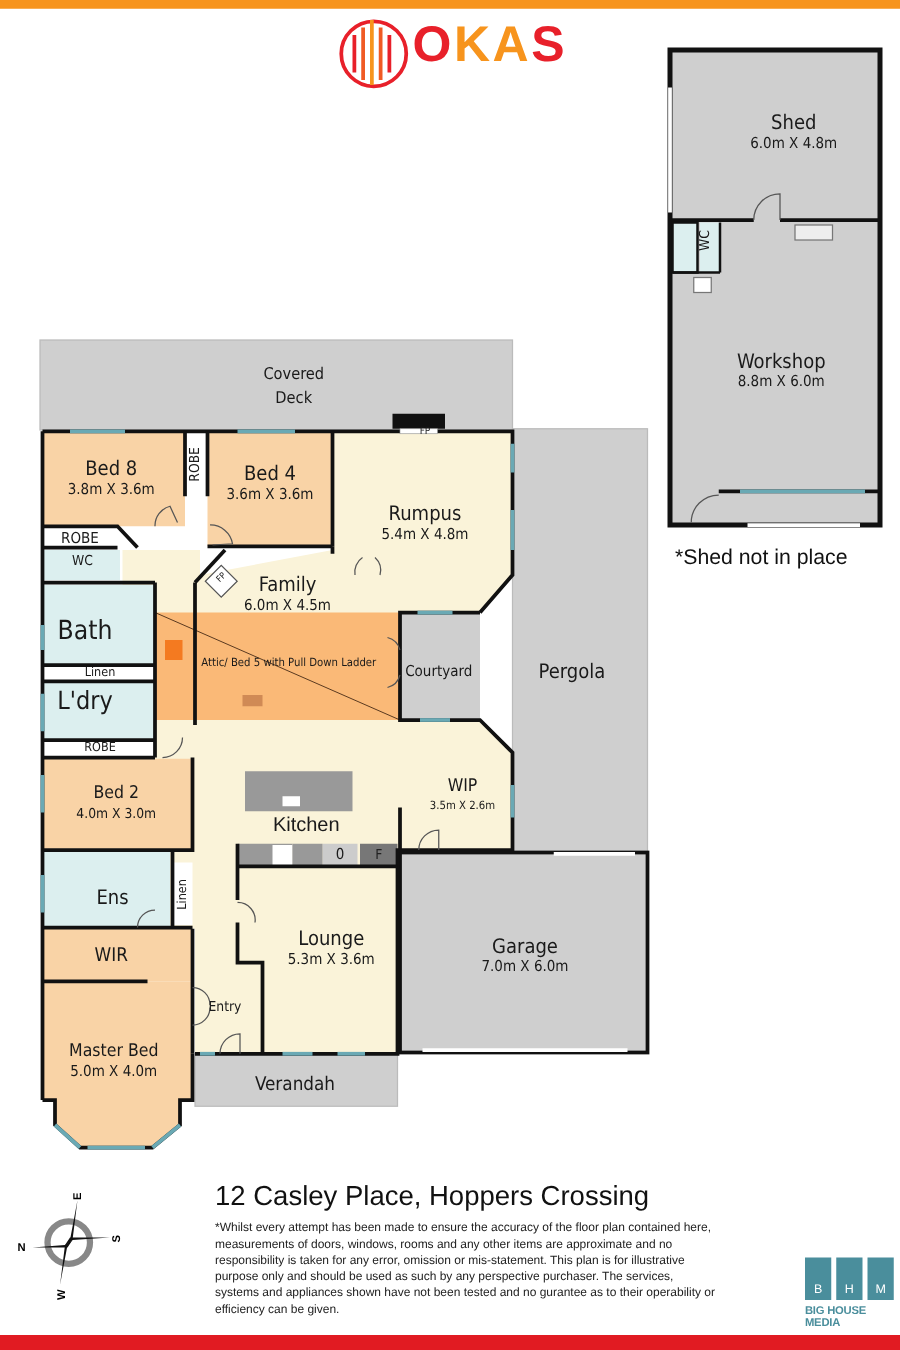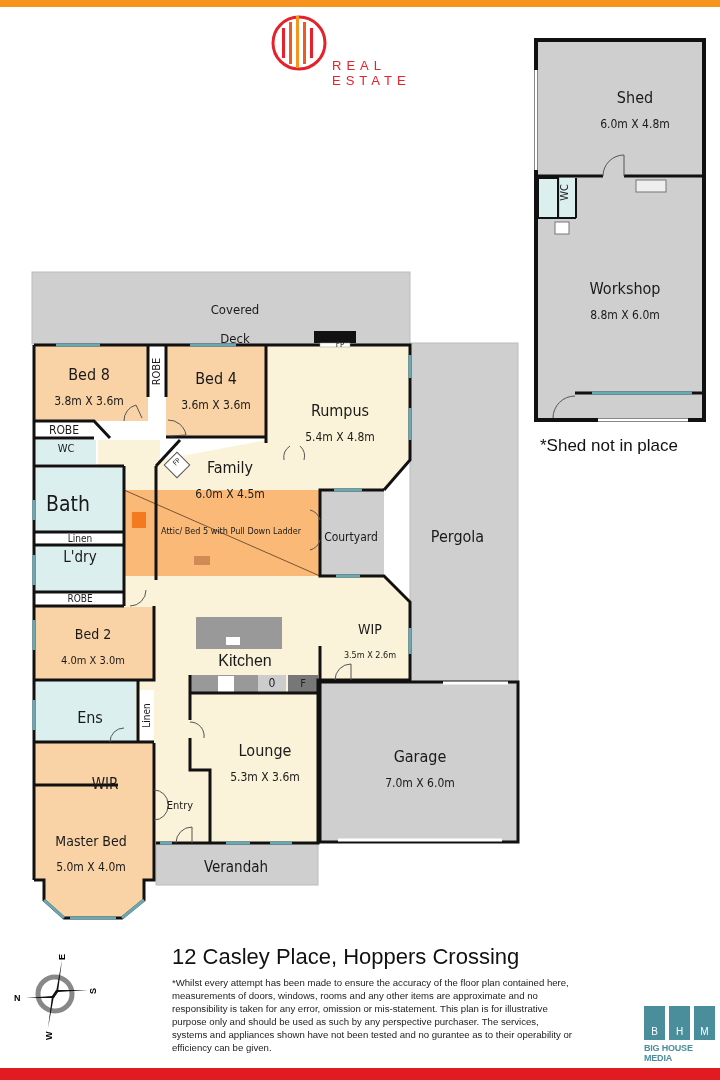--- a/index.html
+++ b/index.html
@@ -9,21 +9,21 @@
   .bottombar{position:absolute;left:0;top:1068px;width:720px;height:12px;background:#e11b22;}
   .logo{position:absolute;left:270px;top:12px;width:190px;height:62px;}
   .logo-text{position:absolute;left:60px;top:2px;font-family:"Liberation Sans",sans-serif;font-weight:bold;
              font-size:40px;letter-spacing:2px;color:#e8202a;line-height:44px;}
   .logo-text .mid{color:#f7941d;}
   .logo-sub{position:absolute;left:62px;top:46px;font-family:"Liberation Sans",sans-serif;
             font-size:13px;letter-spacing:5px;color:#e8202a;}
   .plan{position:absolute;left:0;top:0;width:720px;height:940px;}
   .lbl{position:absolute;text-align:center;font-family:"DejaVu Sans Condensed","DejaVu Sans",sans-serif;}
   .lbl .t{display:block;font-size:16px;line-height:18px;}
-  .lbl .d{display:block;font-size:12px;line-height:15px;margin-top:10px;}
+  .lbl .d{display:block;font-size:12px;line-height:15px;}
   .small{font-size:11px;}
   .note{position:absolute;left:540px;top:436px;font-family:"Liberation Sans",sans-serif;font-size:17px;color:#111;}
   .address{position:absolute;left:172px;top:944px;font-family:"Liberation Sans",sans-serif;font-size:22px;color:#111;}
   .disclaimer{position:absolute;left:172px;top:976px;width:400px;font-family:"Liberation Sans",sans-serif;
               font-size:9.6px;line-height:13px;color:#222;}
   .compass{position:absolute;left:10px;top:952px;width:90px;height:90px;}
   .bhm{position:absolute;left:644px;top:1006px;width:72px;height:56px;}
   .bhm-box{position:absolute;top:0;width:21px;height:34px;background:#4a8e9c;color:#fff;
            font-family:"Liberation Sans",sans-serif;font-size:10px;text-align:center;line-height:52px;}
   .bhm-name{position:absolute;left:0;top:37px;width:72px;font-family:"Liberation Sans",sans-serif;
@@ -36,21 +36,21 @@
 
 <div class="logo">
   <svg width="58" height="58" viewBox="0 0 58 58" style="position:absolute;left:0;top:2px;">
     <circle cx="29" cy="29" r="26" fill="none" stroke="#e8202a" stroke-width="3"></circle>
     <rect x="12" y="14" width="3" height="30" fill="#e8202a"></rect>
     <rect x="19" y="8" width="3" height="42" fill="#f05a24"></rect>
     <rect x="26" y="2" width="3" height="52" fill="#f7941d"></rect>
     <rect x="33" y="8" width="3" height="42" fill="#f05a24"></rect>
     <rect x="40" y="14" width="3" height="30" fill="#e8202a"></rect>
   </svg>
-  <div class="logo-sub">REAL ESTATE</div>
+  <div class="logo-text"><span>O</span><span class="mid">KA</span><span>S</span></div>
 </div>
 
 <svg class="plan" viewBox="0 0 720 940" width="720" height="940">
 
   <g>
     <rect x="536" y="40" width="168" height="380" fill="#cfcfcf" stroke="#111" stroke-width="4"></rect>
     <line x1="536" y1="176" x2="603" y2="176" stroke="#111" stroke-width="3"></line>
     <line x1="624" y1="176" x2="704" y2="176" stroke="#111" stroke-width="3"></line>
     <path d="M603 176 A21 21 0 0 1 624 155 L624 176" fill="none" stroke="#555" stroke-width="1"></path>
     <rect x="538" y="178" width="20" height="40" fill="#dcefef" stroke="#111" stroke-width="2"></rect>
@@ -212,36 +212,36 @@
 <div class="lbl" style="left:170px;top:459px;width:120px;">
   <span class="t">Family</span>
   <span class="d">6.0m X 4.5m</span>
 </div>
 <div class="lbl" style="left:167px;top:458px;width:20px;font-size:7px;transform:rotate(-45deg);">FP</div>
 <div class="lbl" style="left:36px;top:492px;width:64px;font-size:21px;">Bath</div>
 <div class="lbl" style="left:146px;top:526px;width:170px;font-size:9px;">Attic/ Bed 5 with Pull Down Ladder</div>
 <div class="lbl" style="left:320px;top:530px;width:62px;font-size:12px;">Courtyard</div>
 <div class="lbl" style="left:415px;top:527px;width:85px;font-size:16px;">Pergola</div>
 <div class="lbl" style="left:40px;top:533px;width:80px;font-size:10px;">Linen</div>
-<div class="lbl" style="left:40px;top:548px;width:80px;font-size:15px;">L'dry</div>
+<div class="lbl" style="left:28px;top:548px;width:80px;font-size:20px;">L'dry</div>
 <div class="lbl" style="left:40px;top:593px;width:80px;font-size:10px;">ROBE</div>
 <div class="lbl" style="left:34px;top:625px;width:118px;">
   <span class="t" style="font-size:14px;">Bed 2</span>
   <span class="d" style="font-size:11px;">4.0m X 3.0m</span>
 </div>
 <div class="lbl" style="left:330px;top:620px;width:80px;">
   <span class="t" style="font-size:14px;">WIP</span>
   <span class="d" style="font-size:9px;">3.5m X 2.6m</span>
 </div>
 <div class="lbl" style="left:195px;top:652px;width:100px;font-family:'Liberation Sans',sans-serif;font-size:16px;">Kitchen</div>
 <div class="lbl" style="left:258px;top:676px;width:28px;font-size:12px;">0</div>
 <div class="lbl" style="left:288px;top:677px;width:30px;font-size:11px;color:#222;">F</div>
 <div class="lbl" style="left:50px;top:708px;width:80px;font-size:16px;">Ens</div>
 <div class="lbl" style="left:126px;top:710px;width:40px;font-size:10px;transform:rotate(-90deg);">Linen</div>
-<div class="lbl" style="left:34px;top:775px;width:110px;font-size:15px;padding-left:16px;">WIR</div>
+<div class="lbl" style="left:34px;top:755px;width:110px;font-size:15px;">WIR</div>
 <div class="lbl" style="left:212px;top:742px;width:106px;">
   <span class="t">Lounge</span>
   <span class="d">5.3m X 3.6m</span>
 </div>
 <div class="lbl" style="left:340px;top:748px;width:160px;">
   <span class="t">Garage</span>
   <span class="d">7.0m X 6.0m</span>
 </div>
 <div class="lbl" style="left:158px;top:799px;width:44px;font-size:11px;">Entry</div>
 <div class="lbl" style="left:34px;top:832px;width:114px;">

